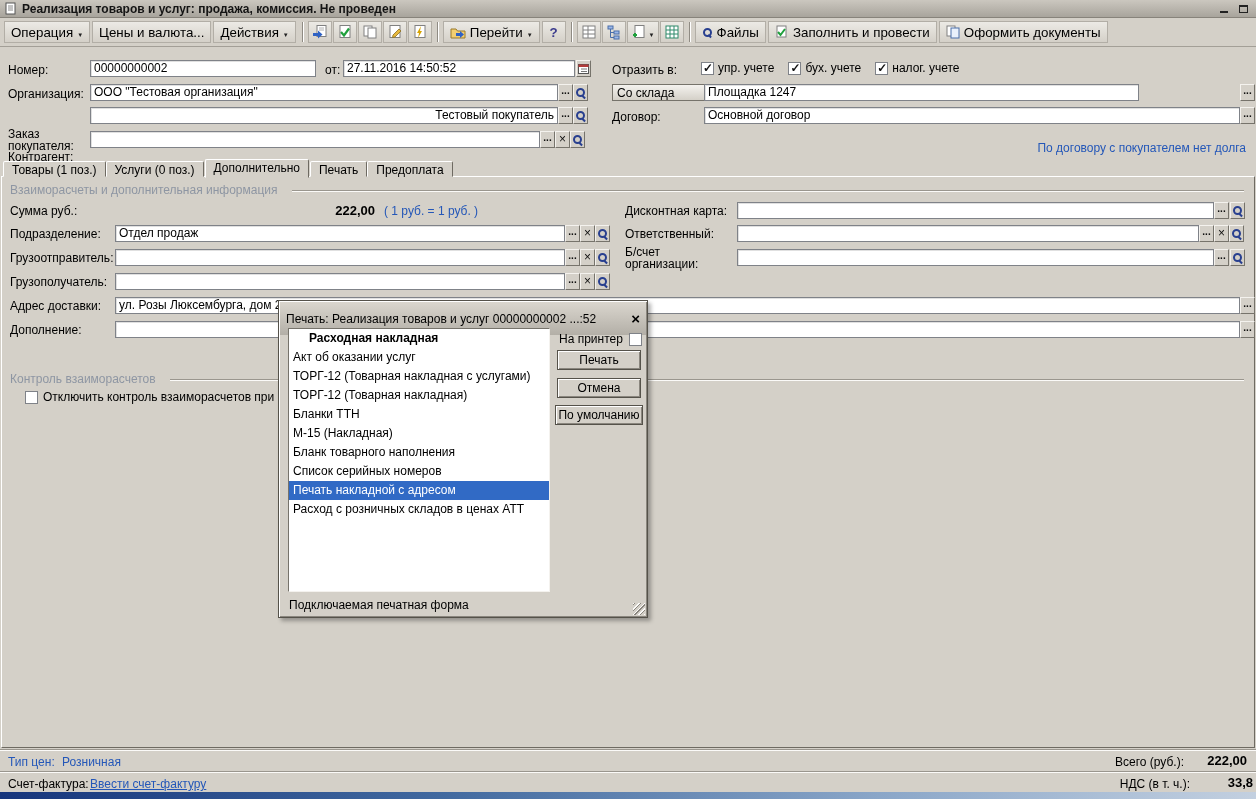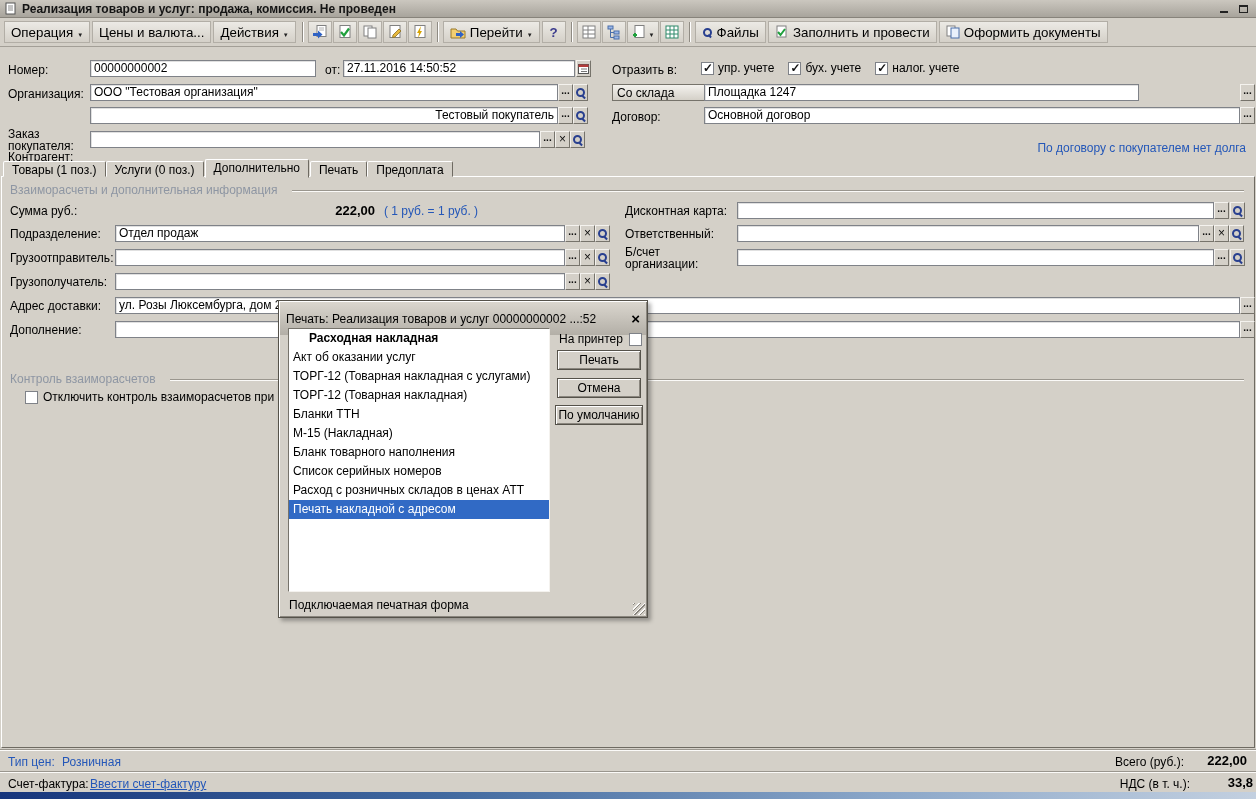--- a/index.html
+++ b/index.html
@@ -371,22 +371,22 @@
   <div class="listbox">
 
   <div class="litem bold"><span>Расходная накладная</span></div>
       <div class="litem"><span>Акт об оказании услуг</span></div>
       <div class="litem"><span>ТОРГ-12 (Товарная накладная с услугами)</span></div>
       <div class="litem"><span>ТОРГ-12 (Товарная накладная)</span></div>
       <div class="litem"><span>Бланки ТТН</span></div>
       <div class="litem"><span>М-15 (Накладная)</span></div>
       <div class="litem"><span>Бланк товарного наполнения</span></div>
       <div class="litem"><span>Список серийных номеров</span></div>
+      <div class="litem selected"><span>Печать накладной с адресом</span></div>
       <div class="litem"><span>Расход с розничных складов в ценах АТТ</span></div>
-      <div class="litem selected"><span>Печать накладной с адресом</span></div>
     </div>
   <label style="position:absolute; left:280px; top:31px; display:inline-flex; align-items:center; gap:6px;">
     <span>На принтер</span>
     <span class="cbi"></span>
   </label>
   <button class="btn" style="left:278px; top:49px; width:84px;">Печать</button>
   <button class="btn" style="left:278px; top:77px; width:84px;">Отмена</button>
   <button class="btn" style="left:276px; top:104px; width:88px;">По умолчанию</button>
   <span class="lbl" style="left:10px; top:297px;">Подключаемая печатная форма</span>
   <span class="grip"></span>

